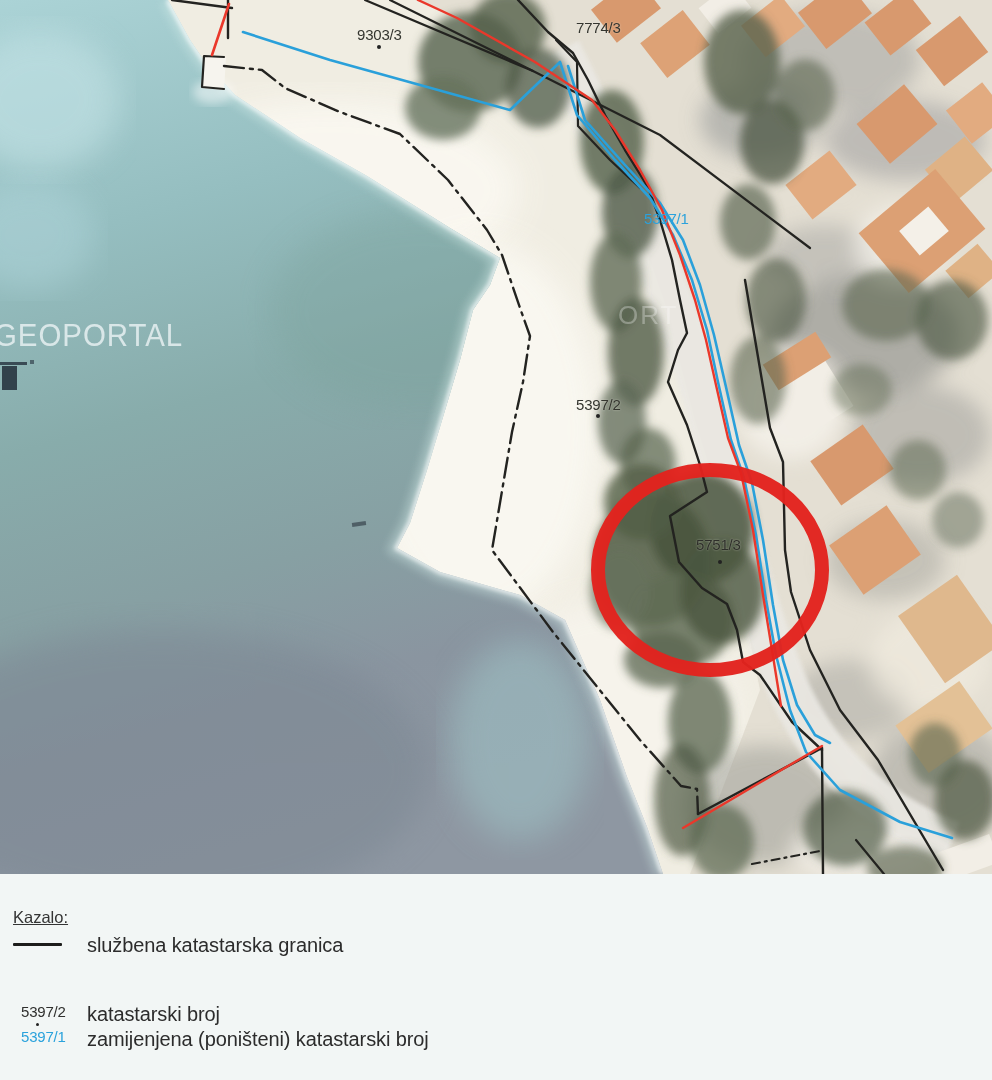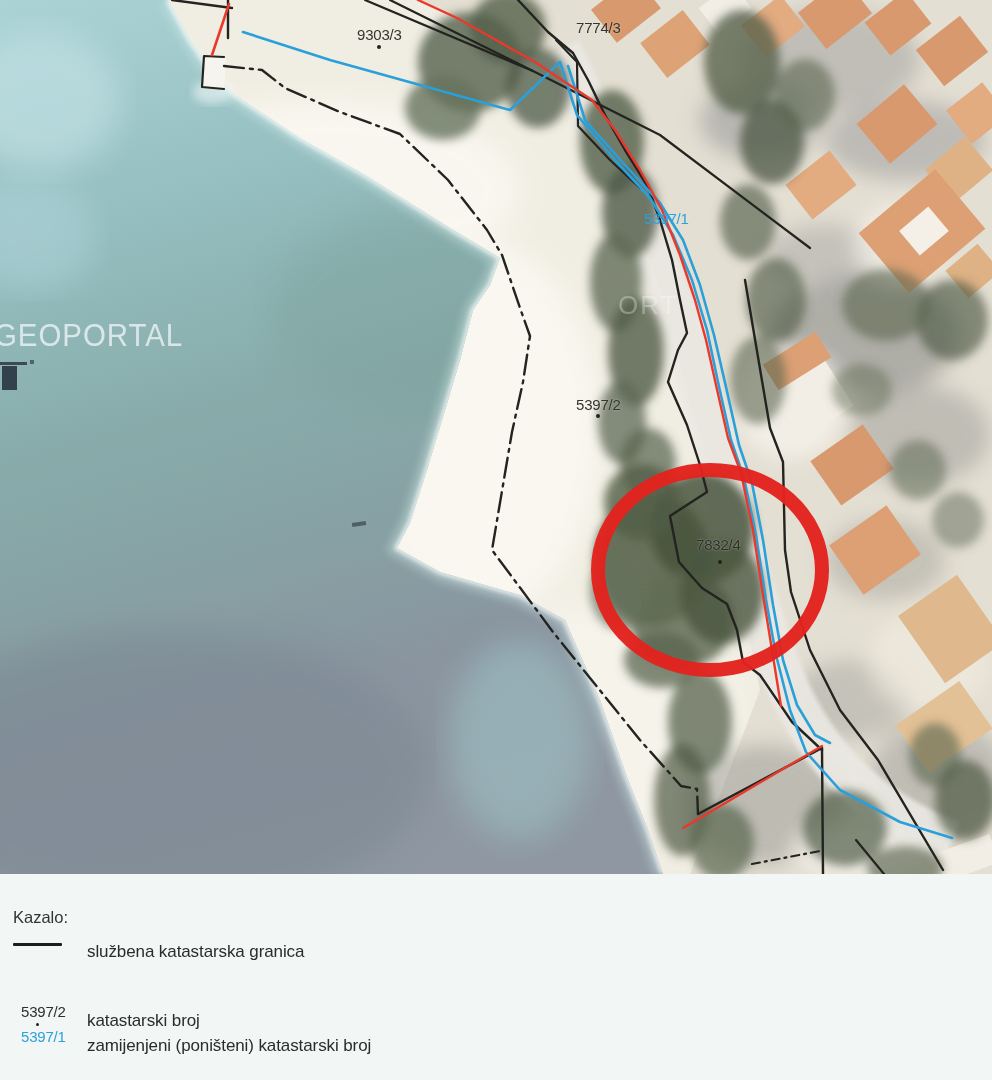--- a/index.html
+++ b/index.html
@@ -6,37 +6,37 @@
   .stage{position:relative;width:992px;height:1080px;overflow:hidden;background:#f3f6f5;
          font-family:"Liberation Sans", sans-serif;}
   .map{position:absolute;left:0;top:0;width:992px;height:874px;}
   .map svg{display:block;}
   .maplabel{position:absolute;font-size:15px;color:#34352f;letter-spacing:-0.2px;
             text-shadow:0 0 2px rgba(245,243,235,.55);white-space:nowrap;}
   .maplabel.blue{color:#2ba2dc;text-shadow:none;}
   .pdot{position:absolute;width:4px;height:4px;background:#222;border-radius:50%;}
   .watermark{position:absolute;left:-6px;top:318px;font-size:31px;color:rgba(238,245,246,0.78);
              letter-spacing:1px;transform:scaleX(.95);transform-origin:left center;white-space:nowrap;}
-  .watermark-frag{position:absolute;left:618px;top:290px;font-size:26px;color:rgba(255,255,255,0.30);
+  .watermark-frag{position:absolute;left:618px;top:300px;font-size:26px;color:rgba(255,255,255,0.30);
              letter-spacing:2px;}
   .wm-logo{position:absolute;left:0;top:360px;width:40px;height:34px;}
   .wm-logo .bar{position:absolute;left:0;top:2px;width:27px;height:3px;background:#2b3844;opacity:.85;}
   .wm-logo .block{position:absolute;left:2px;top:6px;width:15px;height:24px;background:#25313c;opacity:.88;}
   .wm-logo .sq{position:absolute;left:30px;top:0;width:4px;height:4px;background:#33414d;opacity:.7;}
   .legend{position:absolute;left:0;top:874px;width:992px;height:206px;background:#f2f6f5;}
-  .legend-title{position:absolute;left:13px;top:34px;font-size:16.5px;color:#343434;}
+  .legend-title{position:absolute;left:13px;top:34px;font-size:16.5px;color:#343434;text-decoration:underline;}
   .lg-row{position:absolute;left:0;width:992px;height:22px;}
   .lg-line{position:absolute;left:13px;top:9px;width:49px;height:3px;border-radius:1px;}
   .lg-line.black{background:#1d1d1b;}
   .lg-line.blue{background:#2aa2dc;height:3.5px;}
   .lg-line.red{background:#ef3a2d;}
   .lg-num{position:absolute;left:21px;top:0;font-size:15px;color:#2f2f2d;letter-spacing:-0.2px;}
   .lg-num.blue{color:#2aa2dc;}
   .lg-numdot{position:absolute;left:36px;top:-5px;width:3px;height:3px;background:#222;border-radius:50%;}
-  .lg-label{position:absolute;left:87px;top:8px;font-size:17px;color:#2c2c2c;letter-spacing:-0.1px;}
+  .lg-label{position:absolute;left:87px;top:0;font-size:20px;color:#2c2c2c;letter-spacing:-0.1px;}
 </style>
 </head>
 <body>
 
 <div class="stage">
 
   <div class="map">
     <svg width="992" height="874" viewBox="0 0 992 874">
       <defs>
         <filter id="b2">
@@ -205,21 +205,21 @@
       <div class="block"></div>
       <div class="sq"></div>
     </div>
 
     <div class="maplabel" style="left:357px;top:26px;">9303/3</div>
     <div class="pdot" style="left:377px;top:45px;"></div>
     <div class="maplabel" style="left:576px;top:19px;">7774/3</div>
     <div class="maplabel blue" style="left:644px;top:210px;">5397/1</div>
     <div class="maplabel" style="left:576px;top:396px;">5397/2</div>
     <div class="pdot" style="left:596px;top:414px;"></div>
-    <div class="maplabel" style="left:696px;top:536px;color:#2e2f2a;">7832/4</div>
+    <div class="maplabel" style="left:696px;top:536px;color:#2e2f2a;">5751/3</div>
     <div class="pdot" style="left:718px;top:560px;"></div>
   </div>
 
   <div class="legend">
     <div class="legend-title">Kazalo:</div>
 
     <div class="lg-row" style="top:60px;">
       <div class="lg-line black"></div>
       <div class="lg-label">službena katastarska granica</div>
     </div>
@@ -227,17 +227,17 @@
 
 
     <div class="lg-row" style="top:129px;">
       <div class="lg-num">5397/2</div>
       <div class="lg-label">katastarski broj</div>
     </div>
 
     <div class="lg-row" style="top:154px;">
       <div class="lg-numdot"></div>
       <div class="lg-num blue">5397/1</div>
-      <div class="lg-label">zamijenjeni (poništeni) katastarski broj</div>
+      <div class="lg-label">zamijenjena (poništeni) katastarski broj</div>
     </div>
   </div>
 
 </div>
 
 </body></html>

